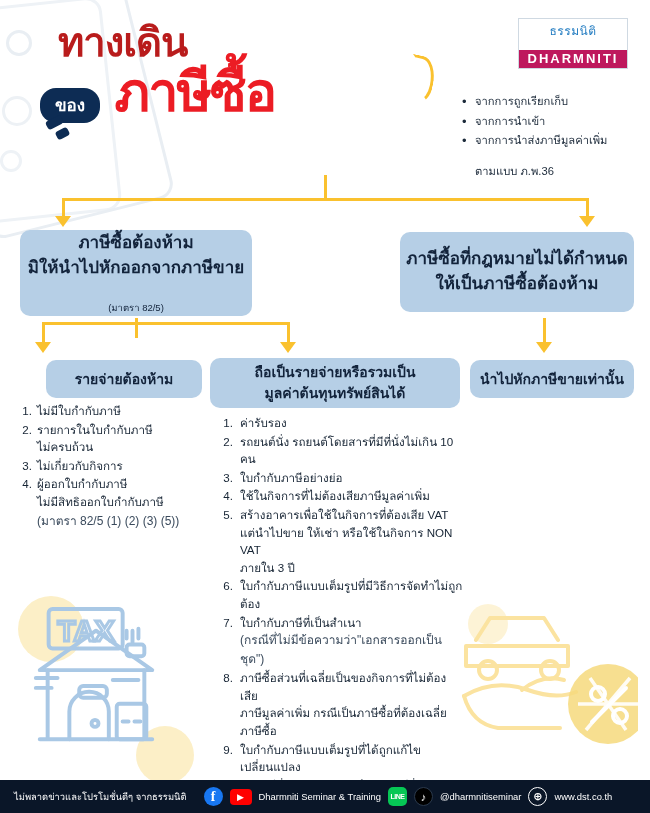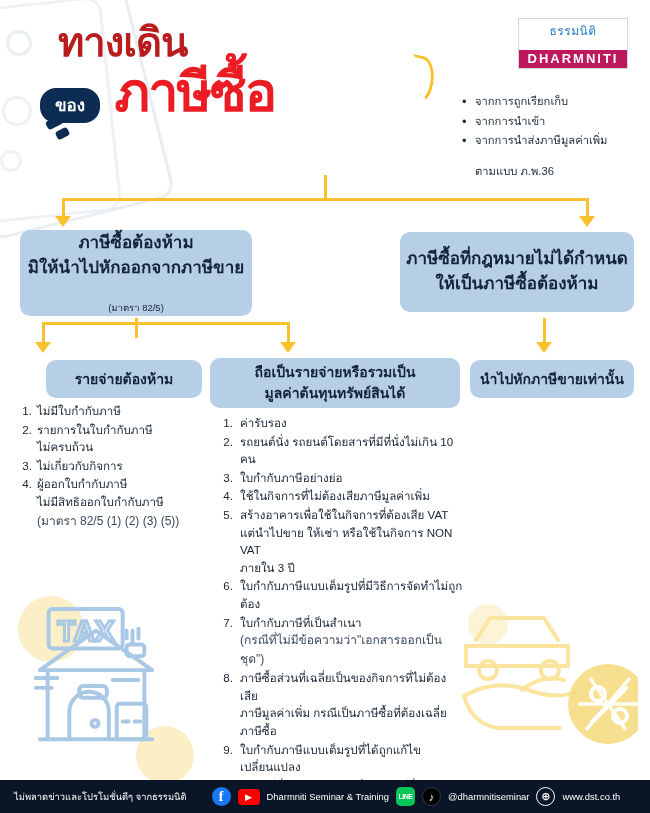--- a/index.html
+++ b/index.html
@@ -165,21 +165,21 @@
     flex: 0 0 auto; width: 19px; height: 19px; border-radius: 50%;
     display: flex; align-items: center; justify-content: center;
     font-size: 11px; font-weight: bold; color: #fff;
   }
   .ic-fb { background: #1877f2; font-family: "Liberation Serif", serif; font-size: 14px; }
   .ic-yt { background: #ff0000; border-radius: 4px; width: 22px; height: 16px; font-size: 9px; }
   .ic-line { background: #06c755; border-radius: 5px; font-size: 7px; letter-spacing: -.5px; }
   .ic-tt { background: #000; border: 1px solid #2b3a4d; font-size: 11px; }
   .ic-web { background: transparent; border: 1.5px solid #ffffff; font-size: 11px; }
   .f-txt { flex: 0 0 auto; white-space: nowrap; }
-  .f-left { margin-right: 18px; }
+  .f-left { margin-right: 10px; }
 </style>
 </head>
 <body>
 
 <div id="page">
 
   <div class="deco deco-tag2"></div>
   <div class="deco deco-tag"></div>
   <div class="deco deco-hole"></div>
   <div class="deco deco-hole2"></div>

